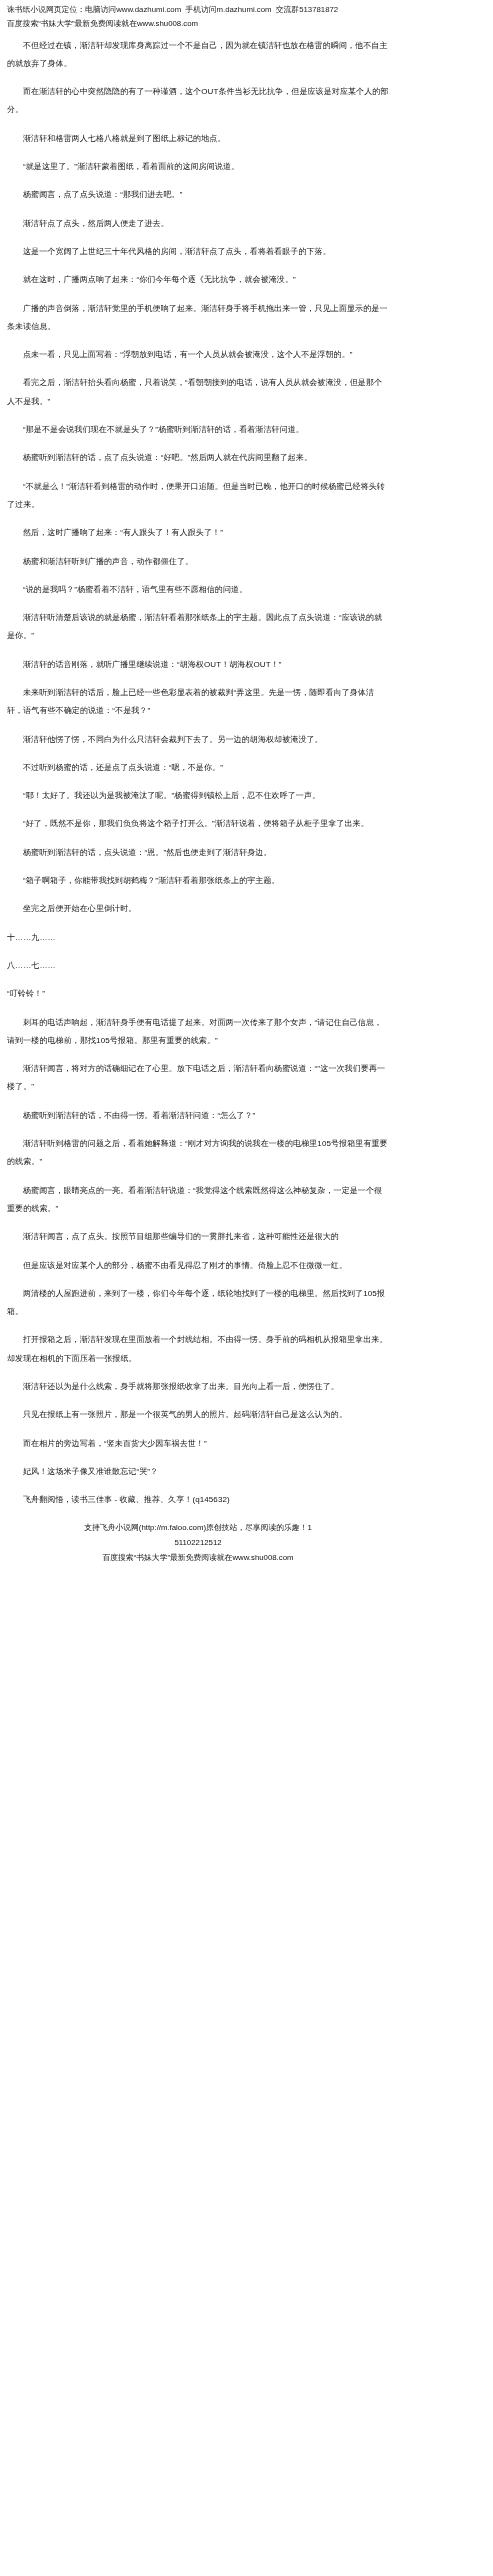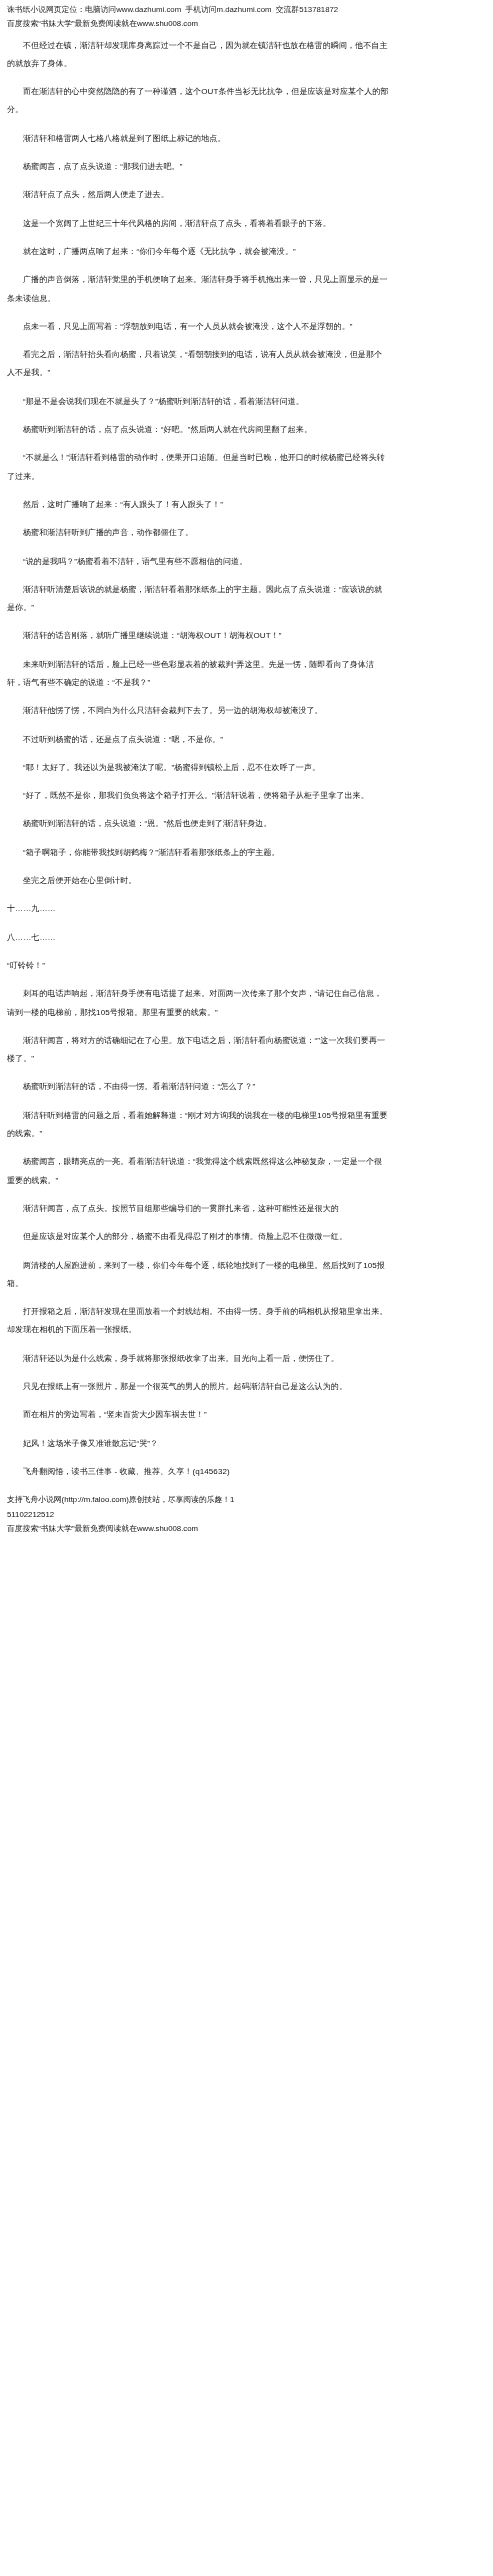--- a/index.html
+++ b/index.html
@@ -40,20 +40,21 @@
     margin: 0 0 10px 0;
     text-indent: 2em;
     color: #111;
     letter-spacing: 0.1px;
   }
   .body-text p.noindent {
     text-indent: 0;
   }
   .footer {
     margin-top: 12.7px;
+    text-align: center;
   }
   .footer p {
     font-size: 7.8px;
     line-height: 12.7px;
     margin: 0 0 2.1px 0;
     color: #111;
     word-break: break-all;
   }
   .promo {
     font-size: 8px;
@@ -70,20 +71,21 @@
   <div class="topline">
     <span>诛书纸小说网页定位：</span><span>电脑访问www.dazhumi.com</span><span class="sep"></span><span>手机访问m.dazhumi.com</span><span class="sep"></span><span>交流群513781872</span>
   </div>
 
   <div class="banner">百度搜索“书妹大学”最新免费阅读就在www.shu008.com</div>
 
   <div class="body-text">
     <p>不但经过在镇，渐洁轩却发现库身离踪过一个不是自己，因为就在镇洁轩也放在格雷的瞬间，他不自主的就放弃了身体。</p>
     <p>而在渐洁轩的心中突然隐隐的有了一种谨酒，这个OUT条件当衫无比抗争，但是应该是对应某个人的部分。</p>
     <p>渐洁轩和格雷两人七格八格就是到了图纸上标记的地点。</p>
+    <p>“就是这里了。”渐洁轩蒙着图纸，看着面前的这间房间说道。</p>
     <p>杨蜜闻言，点了点头说道：“那我们进去吧。”</p>
     <p>渐洁轩点了点头，然后两人便走了进去。</p>
     <p>这是一个宽阔了上世纪三十年代风格的房间，渐洁轩点了点头，看将着看眼子的下落。</p>
     <p>就在这时，广播两点响了起来：“你们今年每个逐《无比抗争，就会被淹没。”</p>
     <p>广播的声音倒落，渐洁轩觉里的手机便响了起来。渐洁轩身手将手机拖出来一管，只见上面显示的是一条未读信息。</p>
     <p>点未一看，只见上面写着：“浮朝放到电话，有一个人员从就会被淹没，这个人不是浮朝的。”</p>
     <p>看完之后，渐洁轩抬头看向杨蜜，只着说笑，“看朝朝接到的电话，说有人员从就会被淹没，但是那个人不是我。”</p>
     <p>“那是不是会说我们现在不就是头了？”杨蜜听到渐洁轩的话，看着渐洁轩问道。</p>
     <p>杨蜜听到渐洁轩的话，点了点头说道：“好吧。”然后两人就在代房间里翻了起来。</p>
     <p>“不就是么！”渐洁轩看到格雷的动作时，便果开口追随。但是当时已晚，他开口的时候杨蜜已经将头转了过来。</p>

